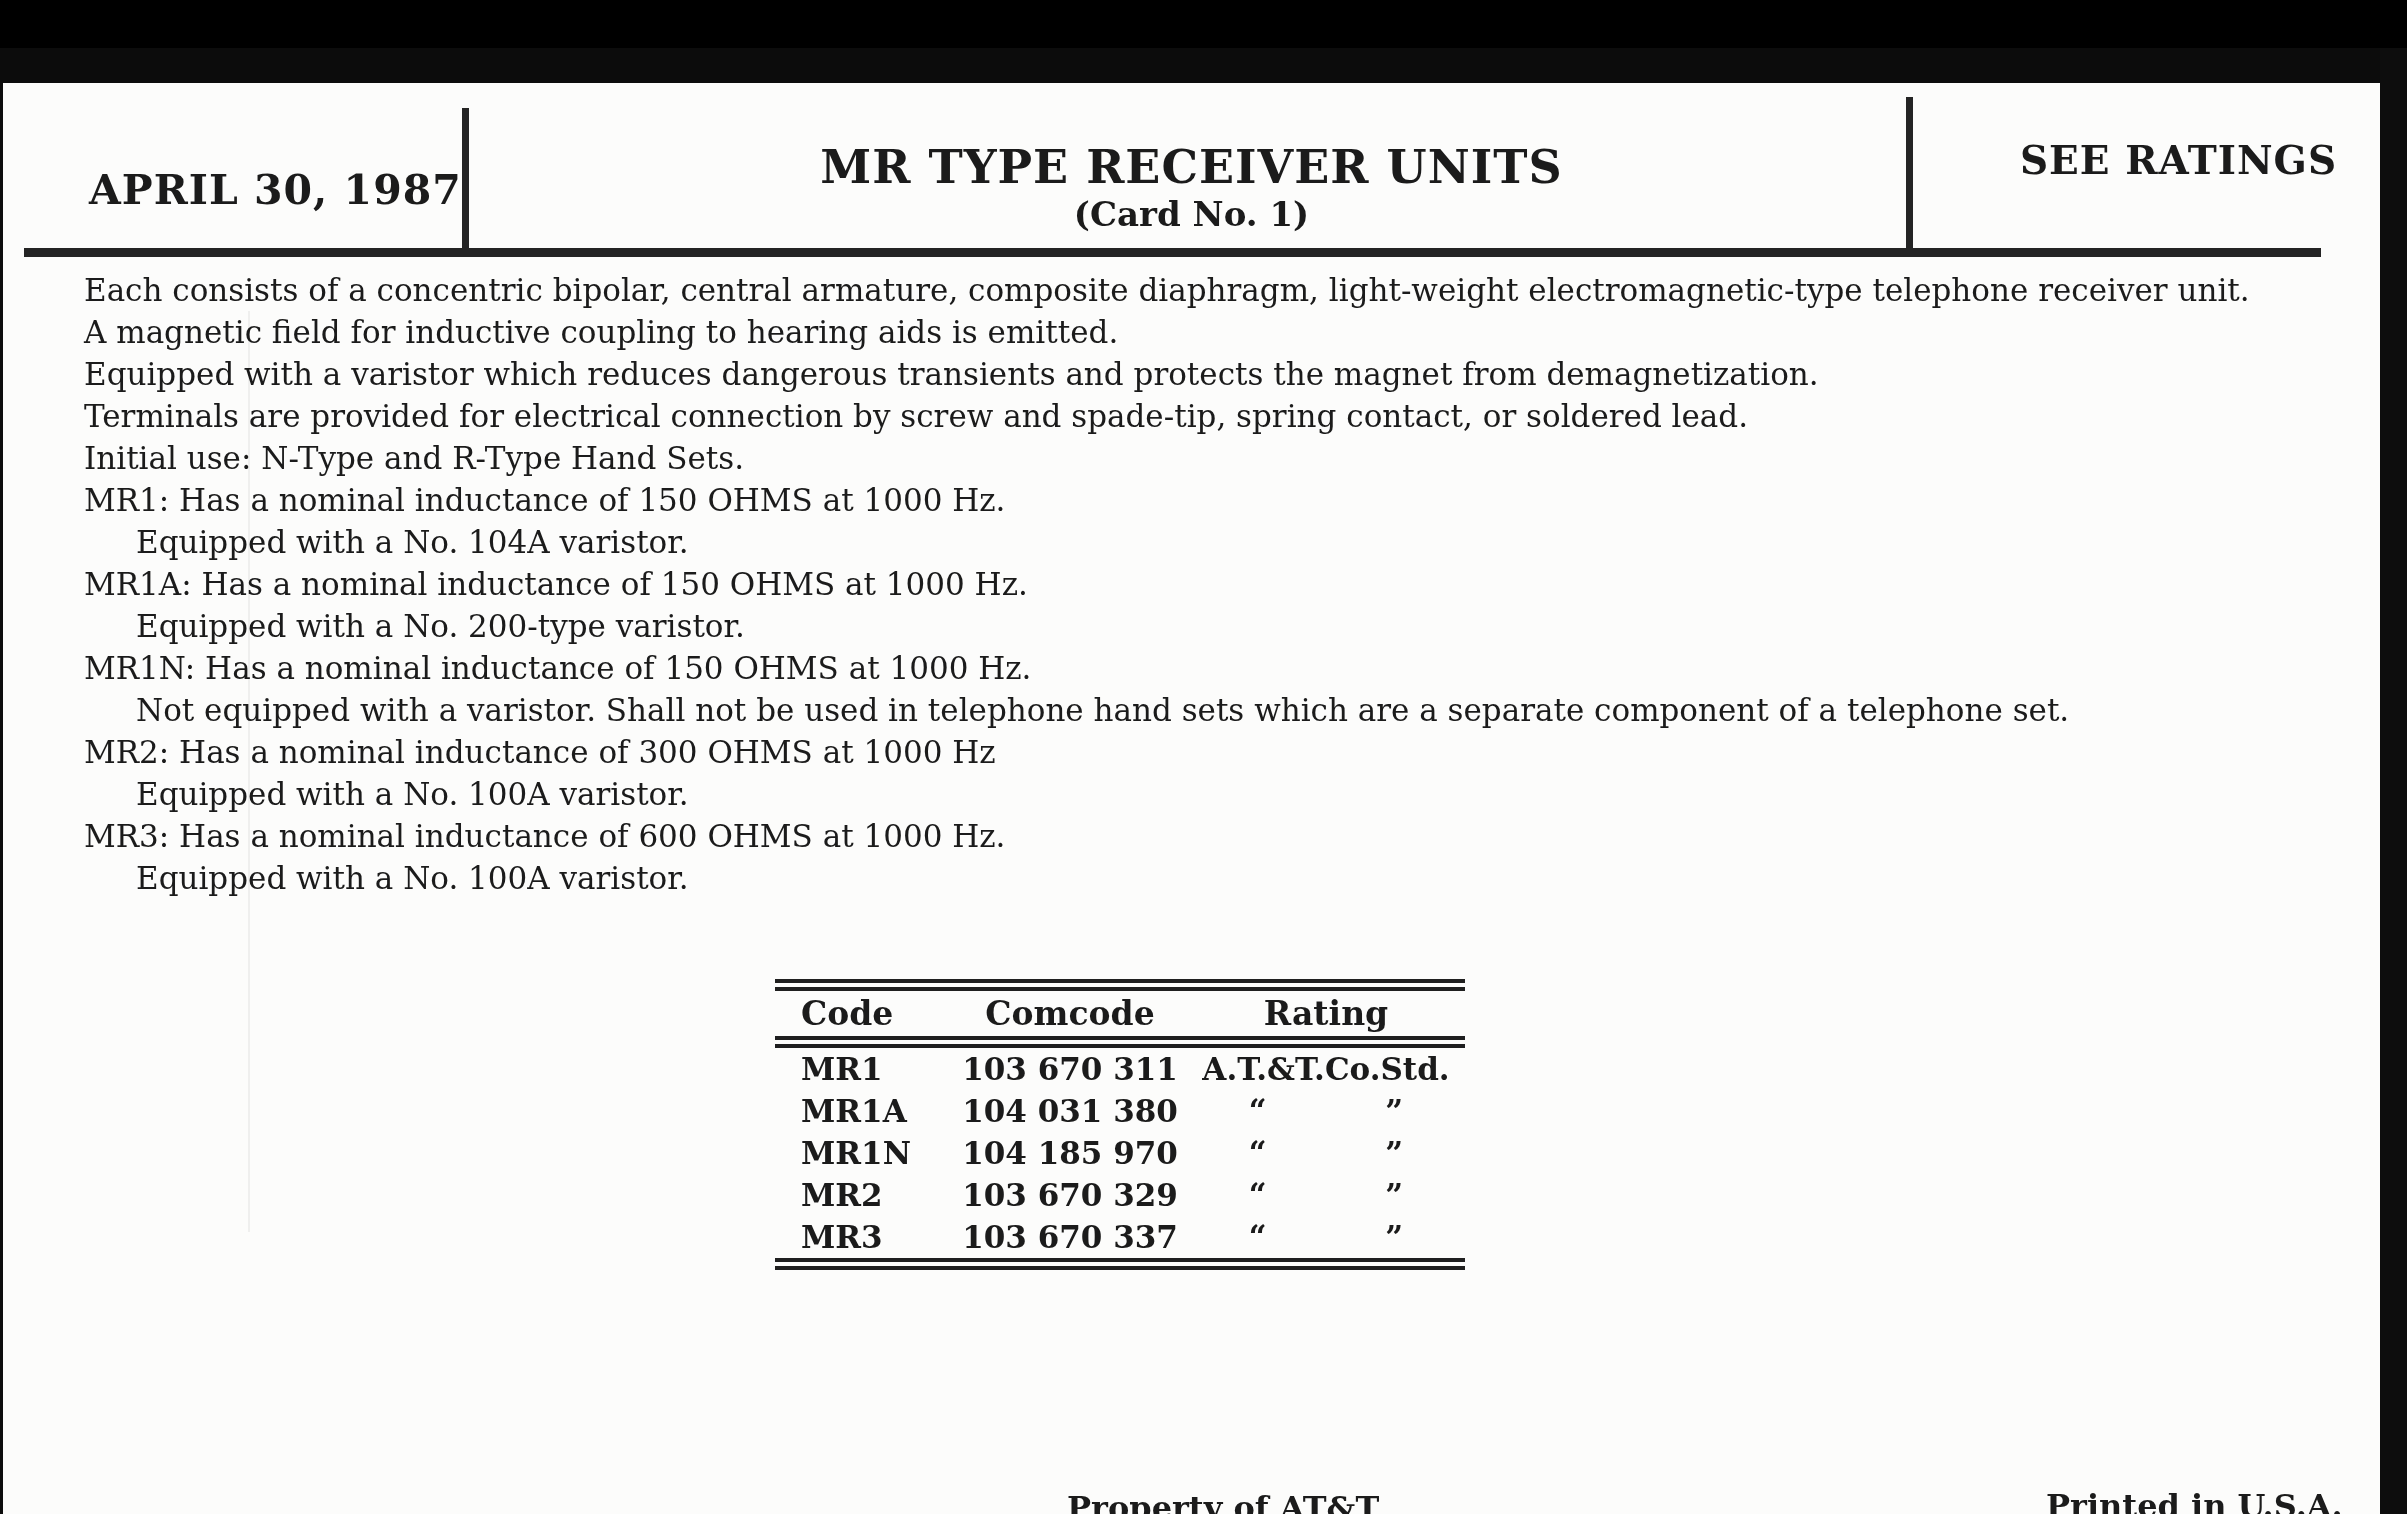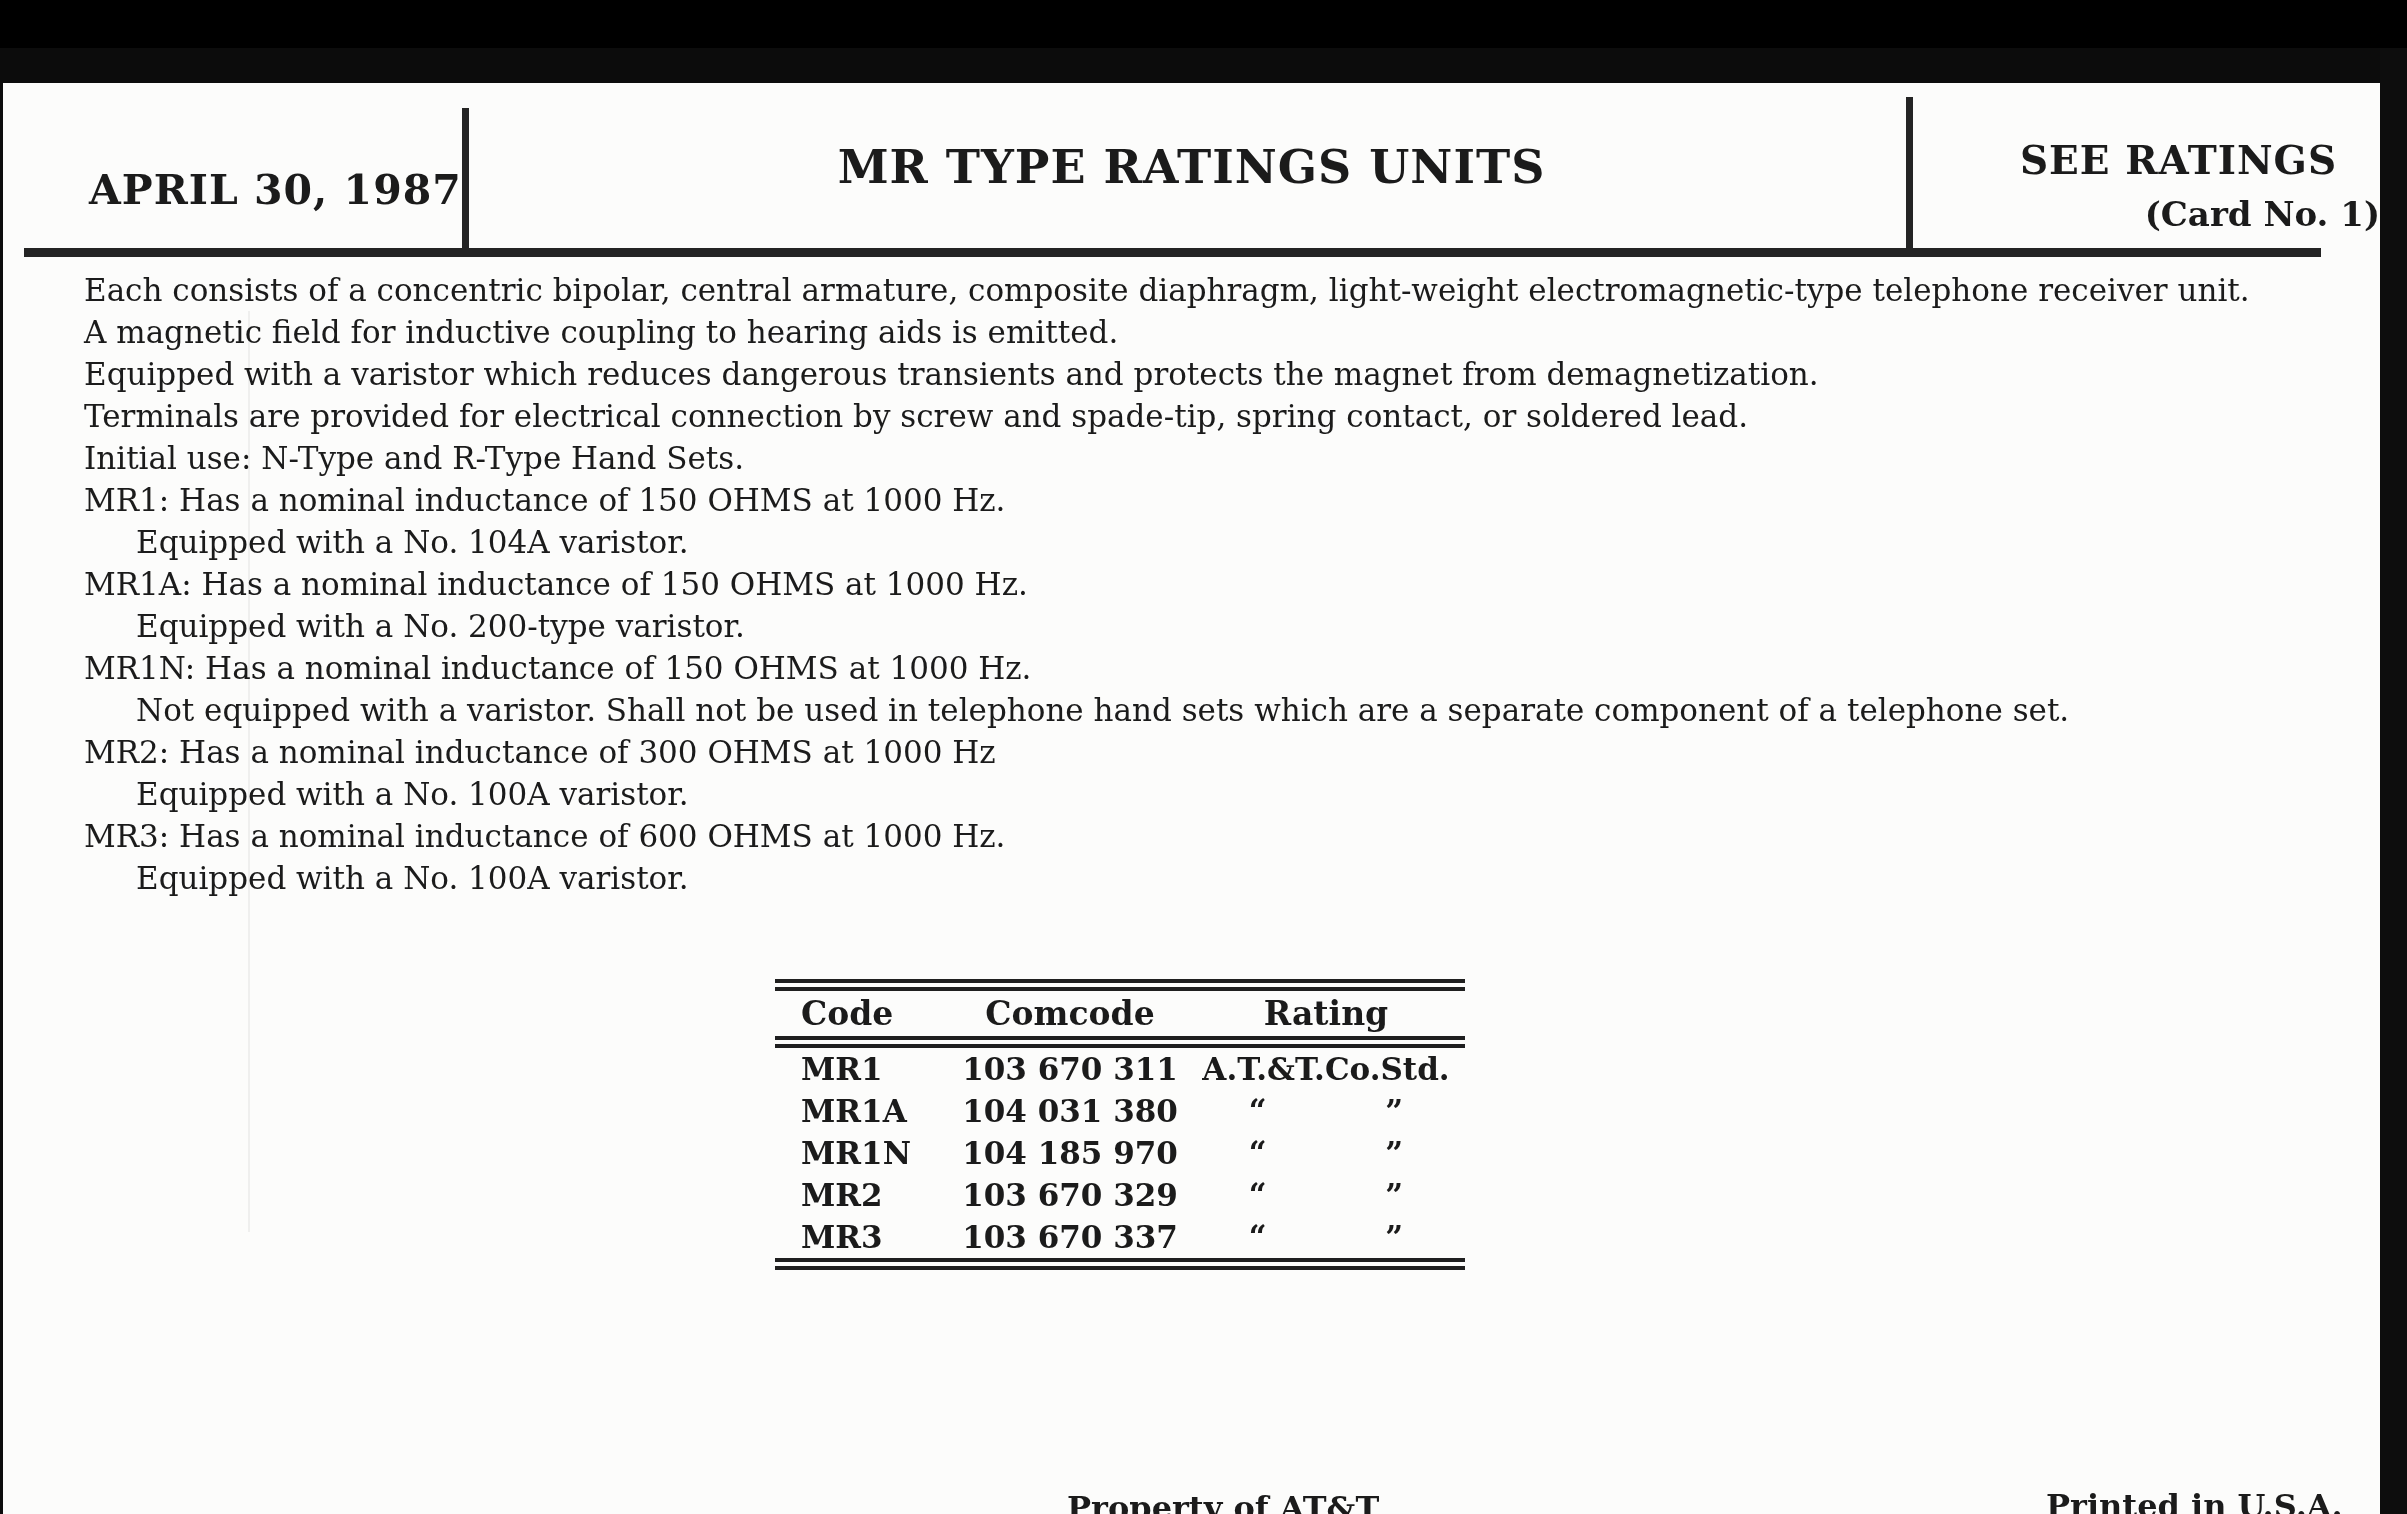--- a/index.html
+++ b/index.html
@@ -18,21 +18,21 @@
   
   .hdr-date {
     position:absolute; left:86px; top:83px;
     font-size:41px; font-weight:bold; letter-spacing:1px; white-space:nowrap;
   }
   .hdr-title {
     position:absolute; left:0; width:100%; top:57px; text-align:center;
     font-size:46px; font-weight:bold; letter-spacing:1px; white-space:nowrap;
   }
   .hdr-sub {
-    position:absolute; left:0; width:100%; top:111px; text-align:right;
+    position:absolute; left:0; width:100%; top:111px; text-align:center;
     font-size:34px; font-weight:bold; white-space:nowrap;
   }
   .hdr-ratings {
     position:absolute; left:1940px; top:58px; width:471px; text-align:center;
     font-size:39px; font-weight:bold; line-height:38px; letter-spacing:1px;
   }
   .vsep { position:absolute; width:7px; background:#242424; }
   .vsep.left  { left:459px; top:25px; height:145px; }
   .vsep.right { left:1903px; top:14px; height:155px; }
   .hrule-thick {
@@ -62,21 +62,21 @@
   .smudge-b { position:absolute; left:1544px; top:1507px; width:554px; height:8px;  background:rgba(60,60,60,0.12); filter:blur(1px); }
   .streak   { position:absolute; left:245px; top:228px; width:2px; height:921px; background:rgba(0,0,0,0.05); }
 </style>
 </head>
 <body>
 
 <div class="canvas">
   <div class="page">
 
     <div class="hdr-date">APRIL 30, 1987</div>
-    <div class="hdr-title">MR TYPE RATINGS UNITS</div>
+    <div class="hdr-title">MR TYPE RECEIVER UNITS</div>
     <div class="hdr-sub">(Card No. 1)</div>
     <div class="hdr-ratings">
       <div>SEE RATINGS</div>
     </div>
     <div class="vsep left"></div>
     <div class="vsep right"></div>
     <div class="hrule-thick"></div>
 
     <div class="desc">
       <div class="line">Each consists of a concentric bipolar, central armature, composite diaphragm, light-weight electromagnetic-type telephone receiver unit.</div>

